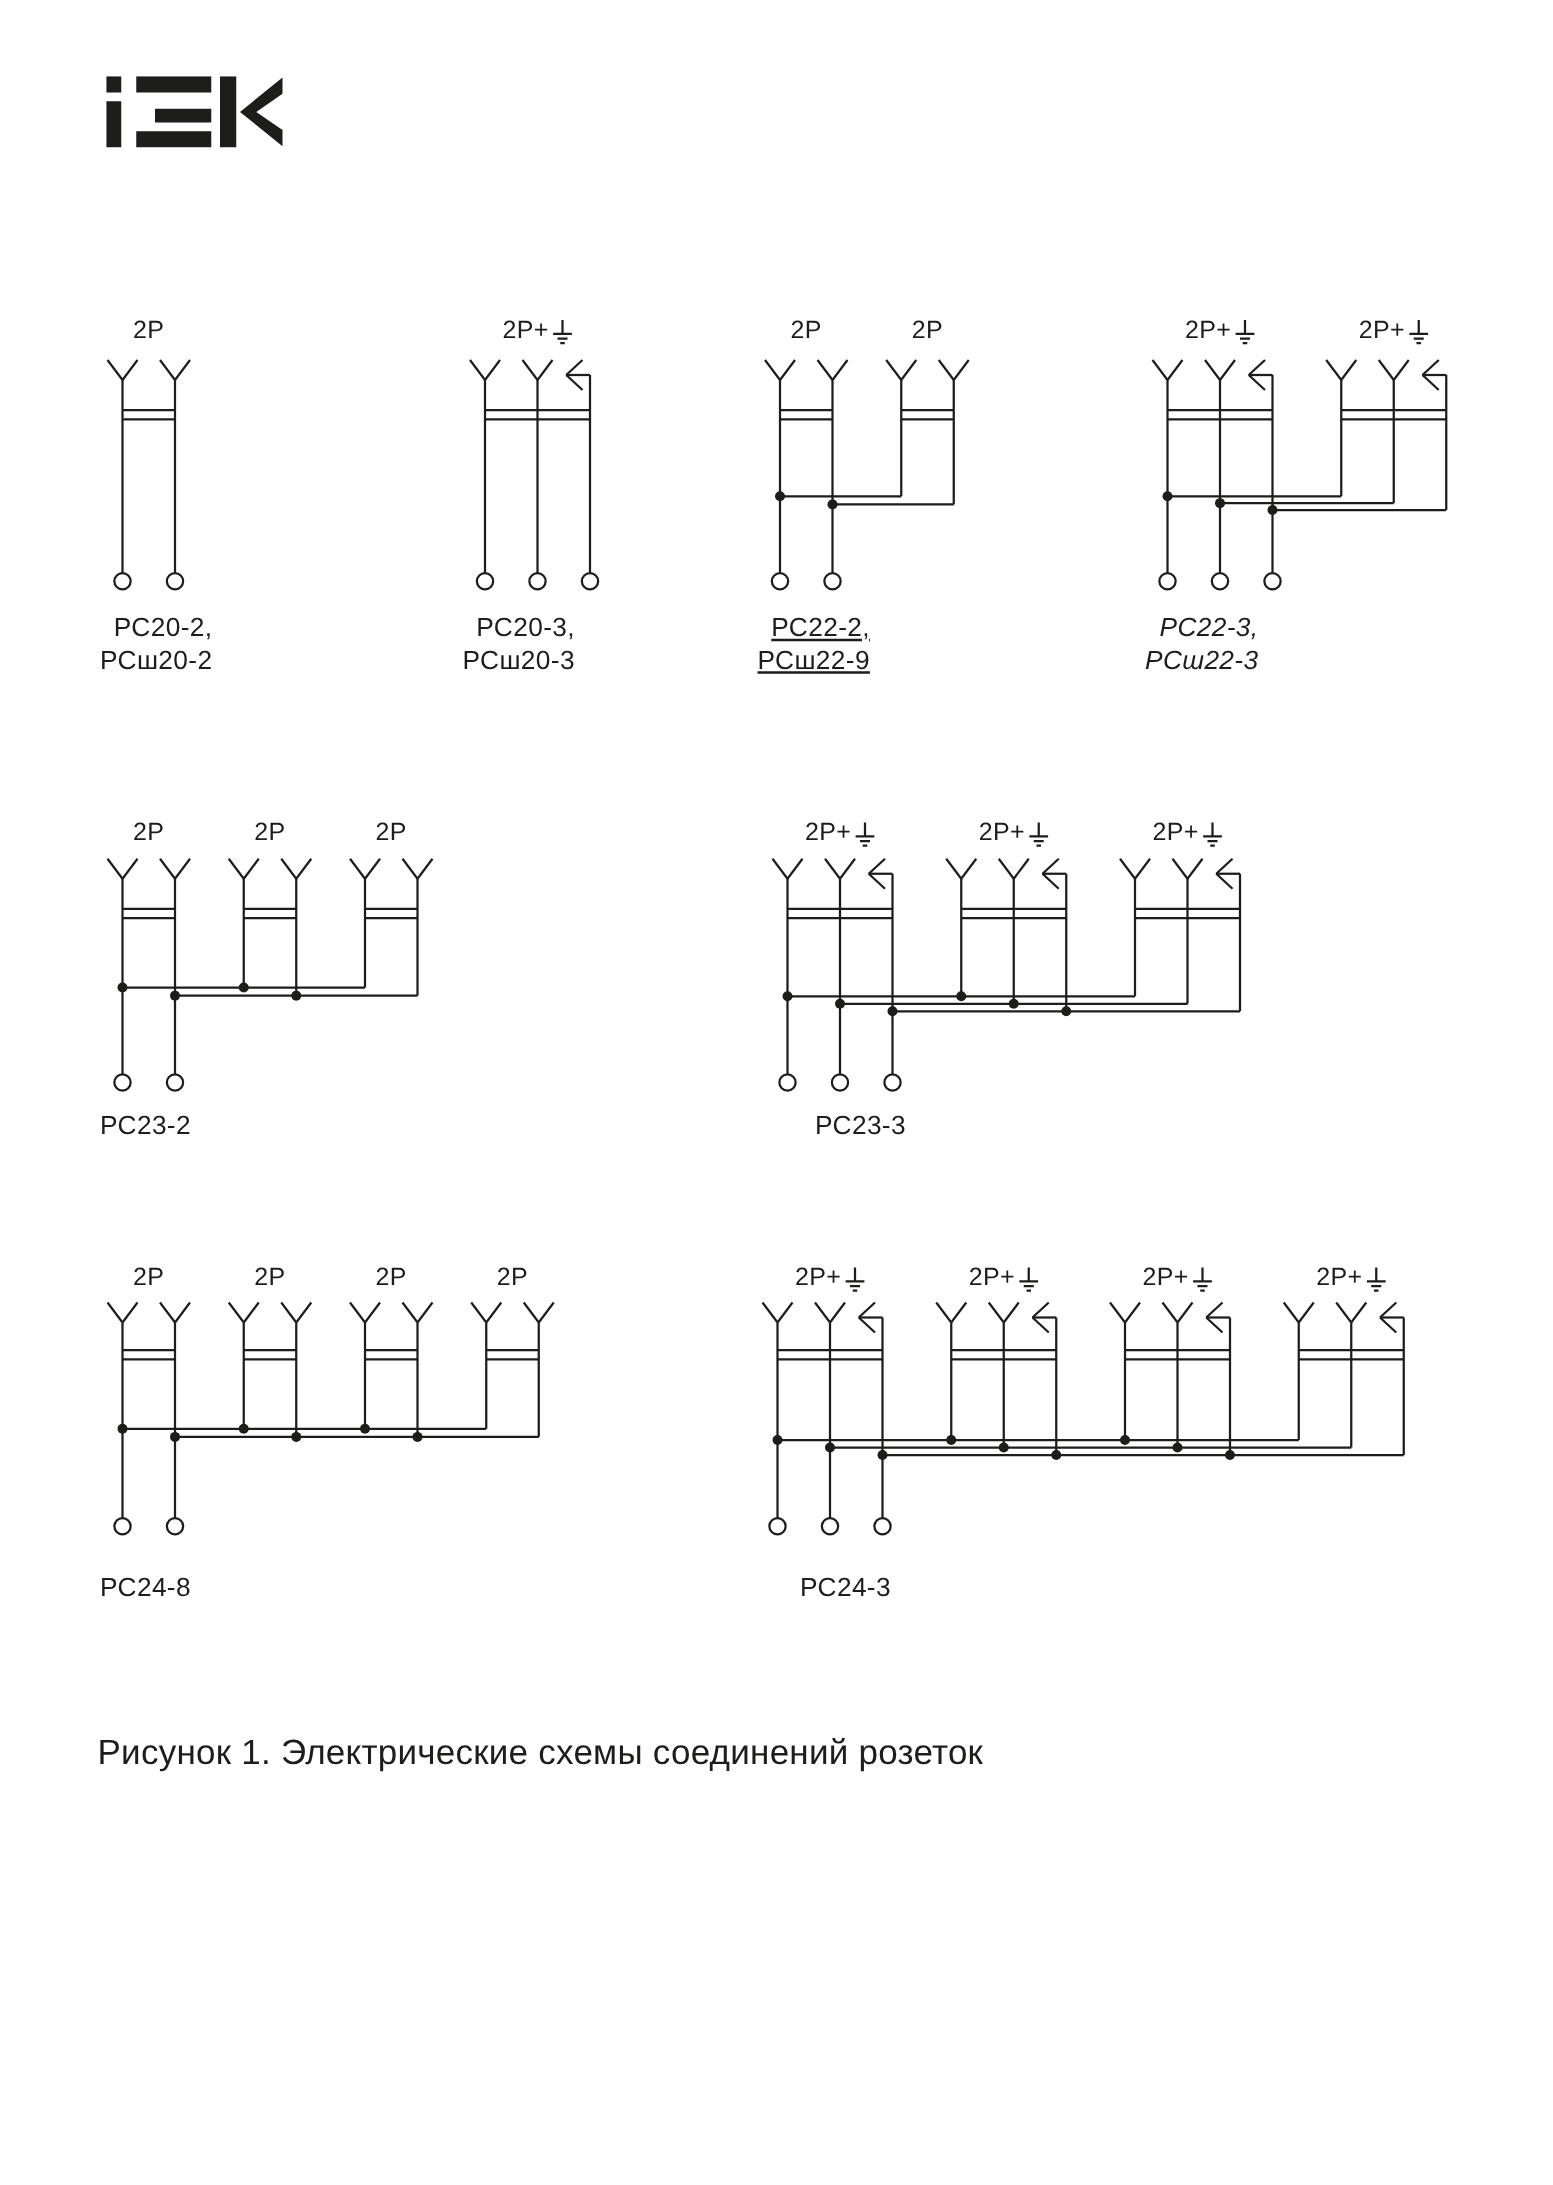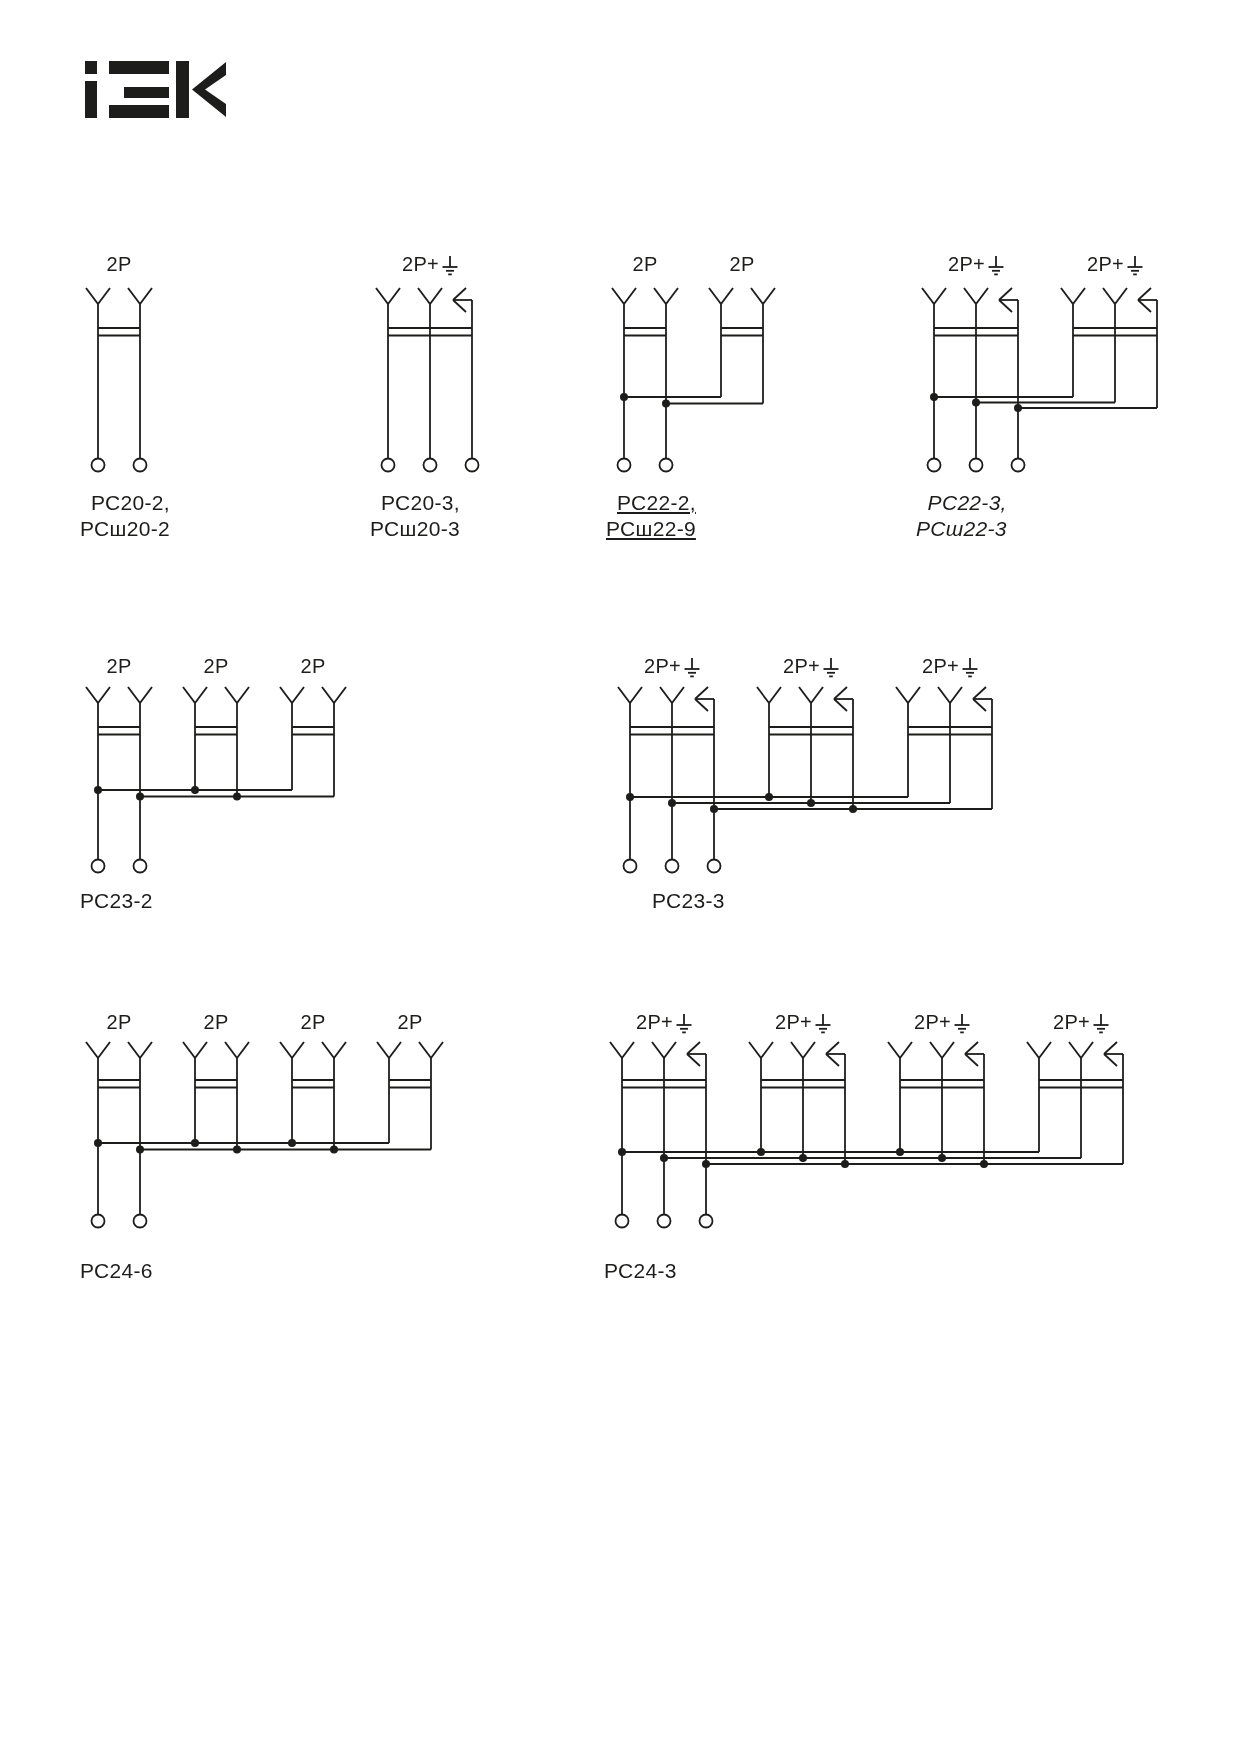--- a/index.html
+++ b/index.html
@@ -363,20 +363,21 @@
           <line x1="1093" y1="1042" x2="1081" y2="1058"></line>
           <line x1="1081" y1="1058" x2="1081" y2="1158"></line>
           <line x1="1104" y1="1054" x2="1117" y2="1042"></line>
           <line x1="1104" y1="1054" x2="1117" y2="1066"></line>
           <line x1="1104" y1="1054" x2="1123" y2="1054"></line>
           <line x1="1123" y1="1054" x2="1123" y2="1164"></line>
         </g>
       </g>
     </svg>
 
+  <div class="caption">Рисунок 1. Электрические схемы соединений розеток</div>
 <div class="pole-label" style="left: 64px; top: 253px;">
       <span>2P</span>
     </div>
     <div class="diagram-label" style="left: 80px; top: 490px;">
       <div>РС20-2,</div>
       <div>РСш20-2</div>
     </div>
     <div class="pole-label" style="left: 375px; top: 253px;">
       <span>2P+</span>
       <svg width="16" height="21" viewBox="0 0 16 21">
@@ -482,21 +483,21 @@
     <div class="pole-label" style="left: 161px; top: 1011px;">
       <span>2P</span>
     </div>
     <div class="pole-label" style="left: 258px; top: 1011px;">
       <span>2P</span>
     </div>
     <div class="pole-label" style="left: 355px; top: 1011px;">
       <span>2P</span>
     </div>
     <div class="diagram-label" style="left: 80px; top: 1258px;">
-      <div>РС24-6</div>
+      <div>РС24-8</div>
     </div>
     <div class="pole-label" style="left: 609px; top: 1011px;">
       <span>2P+</span>
       <svg width="16" height="21" viewBox="0 0 16 21">
         <g stroke="#1d1d1b" stroke-width="1.8" fill="none">
           <line x1="8" y1="1" x2="8" y2="12"></line>
           <line x1="0.5" y1="12" x2="15.5" y2="12"></line>
           <line x1="4" y1="15.8" x2="12" y2="15.8"></line>
           <line x1="6.2" y1="19.4" x2="9.8" y2="19.4"></line>
         </g>
@@ -528,16 +529,16 @@
       <span>2P+</span>
       <svg width="16" height="21" viewBox="0 0 16 21">
         <g stroke="#1d1d1b" stroke-width="1.8" fill="none">
           <line x1="8" y1="1" x2="8" y2="12"></line>
           <line x1="0.5" y1="12" x2="15.5" y2="12"></line>
           <line x1="4" y1="15.8" x2="12" y2="15.8"></line>
           <line x1="6.2" y1="19.4" x2="9.8" y2="19.4"></line>
         </g>
       </svg>
     </div>
-    <div class="diagram-label" style="left: 604px; top: 1258px;">
+    <div class="diagram-label" style="left: 640px; top: 1258px;">
       <div>РС24-3</div>
     </div>
   </div>
 
 </body></html>

